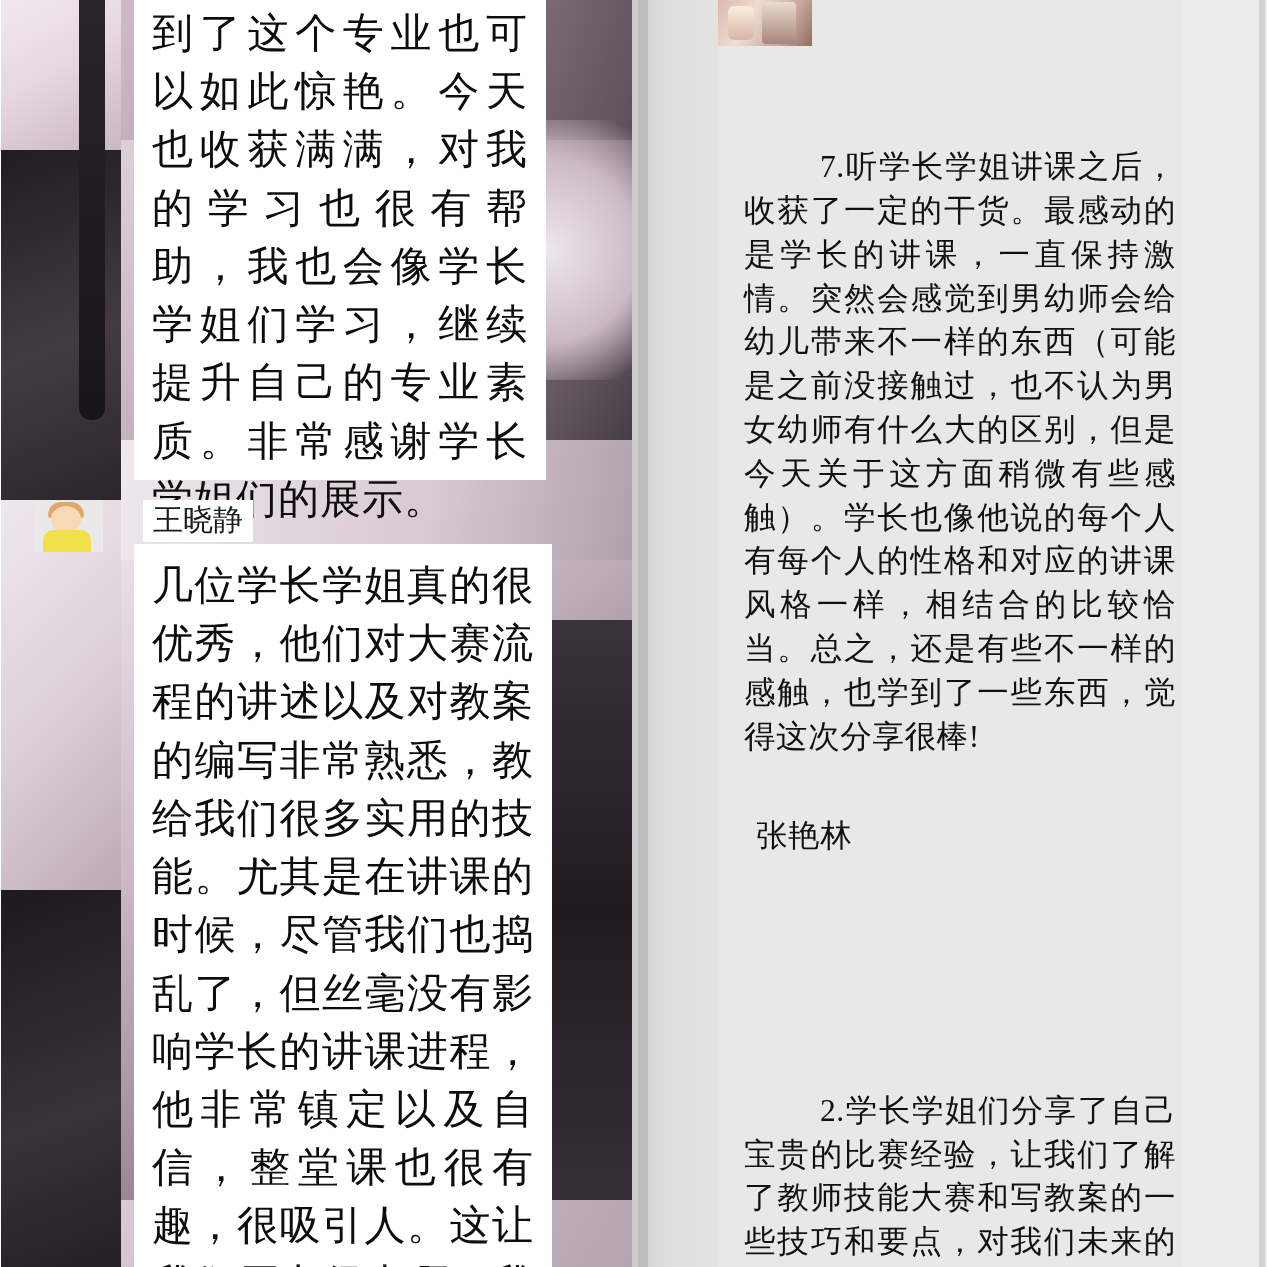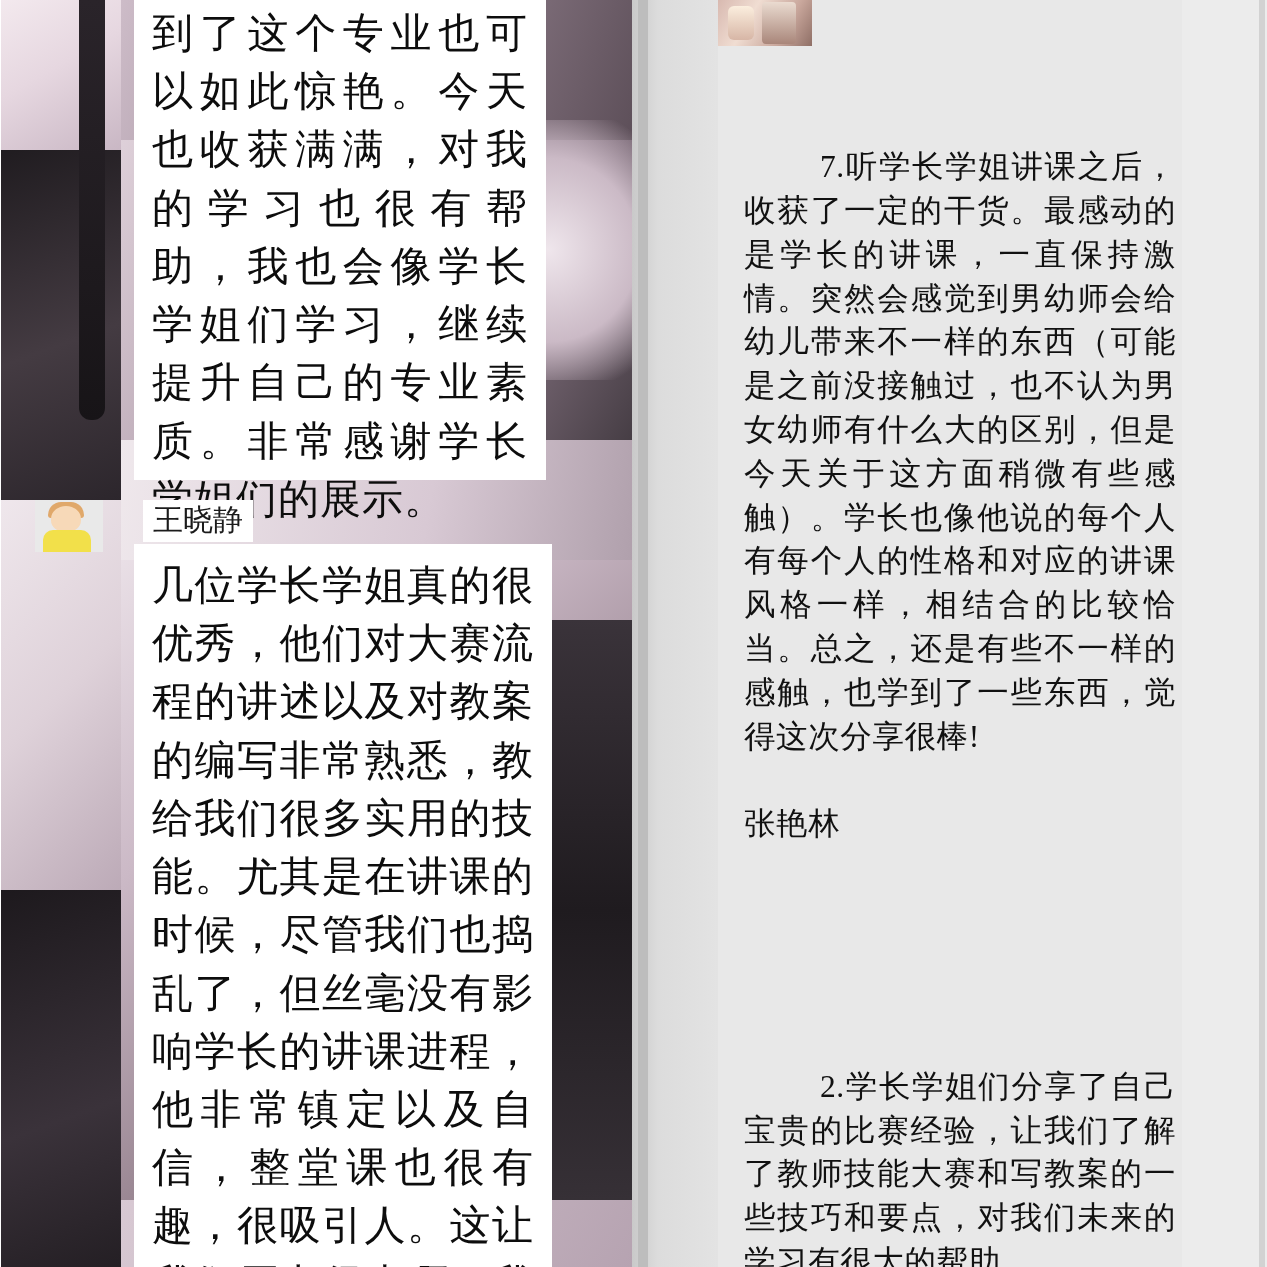--- a/index.html
+++ b/index.html
@@ -208,21 +208,21 @@
     letter-spacing: 0.6px;
     text-align: justify;
     white-space: pre-wrap;
     font-weight: 500;
   }
   .right-block {
     margin: 0 0 0 0;
   }
   .right-name {
     display: block;
-    margin: 0;
+    margin: 12px;
   }
   .right-scroll {
     position: absolute;
     right: 2px;
     top: 0;
     width: 6px;
     height: 1267px;
     background: #d2d2d2;
   }
   .right-edge {

